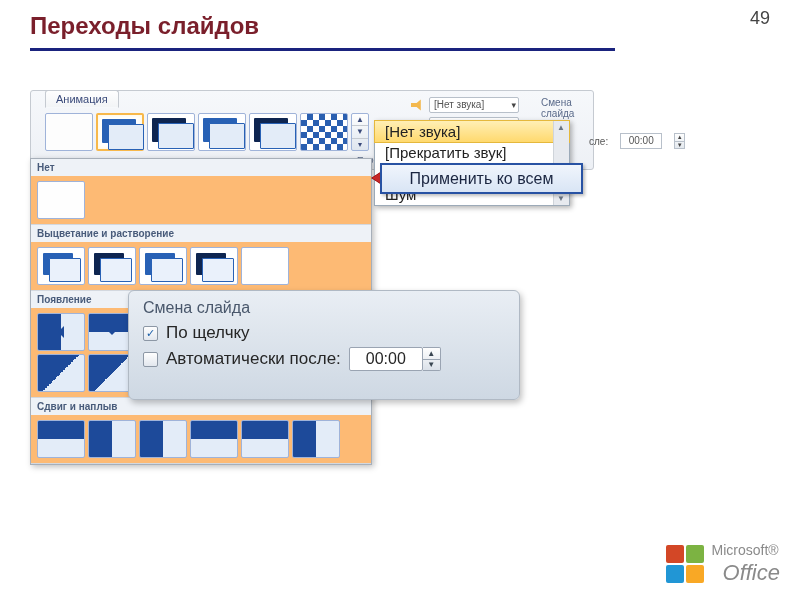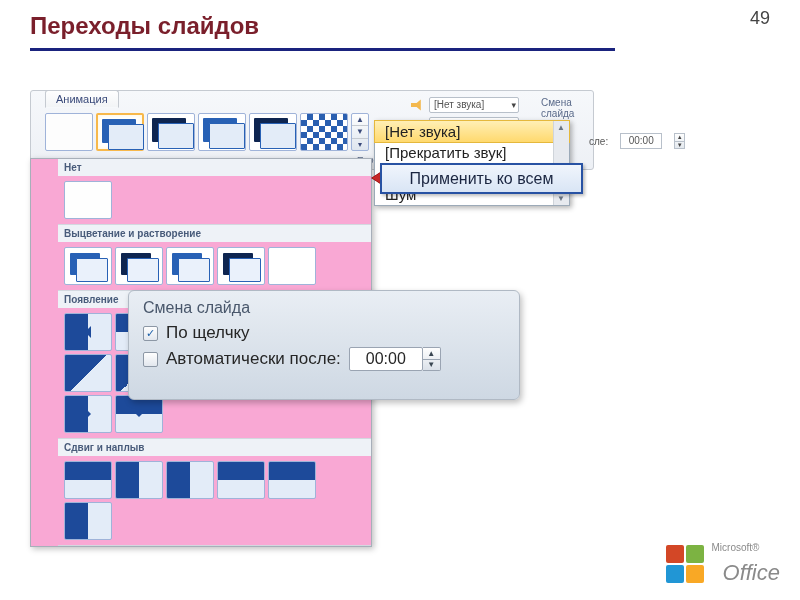--- a/index.html
+++ b/index.html
@@ -37,21 +37,21 @@
   .ico-speed { width:14px; height:14px; display:flex; align-items:center; justify-content:center; font-size:11px; color:#2a5fb0; }
   
   .smena-label { position:absolute; left:510px; top:6px; font-size:10px; color:#5a6a8a; }
   .sle-wrap { position:absolute; left:558px; top:42px; font-size:10px; color:#555; display:flex; align-items:center; gap:12px; }
   .time-box-sm { border:1px solid #b8c0ca; background:#fff; width:42px; height:16px; font-size:10px; text-align:center; line-height:14px; }
   .spin-sm { width:11px; height:16px; border:1px solid #b8c0ca; background:linear-gradient(#fefefe,#e4e9ef); display:flex; flex-direction:column; }
   .spin-sm span { flex:1; display:flex; align-items:center; justify-content:center; font-size:6px; color:#444; }
   .spin-sm span:first-child{border-bottom:1px solid #b8c0ca;}
   
   
-  .gallery-pop { position:absolute; left:30px; top:158px; width:342px; border:1px solid #a7afb9; background:#f9a8d4; box-shadow:2px 2px 6px rgba(0,0,0,0.25);padding-left:27px; }
+  .gallery-pop { position:absolute; left:30px; top:158px; width:342px; border:1px solid #a7afb9; background:#fdba74; box-shadow:2px 2px 6px rgba(0,0,0,0.25); }
   .gp-sec { border-bottom:1px solid #d3d8df; }
   .gp-head { font-size:10px; font-weight:bold; color:#485b7a; padding:3px 6px; background:#eef2f7; }
   .gp-row { display:flex; flex-wrap:wrap; gap:3px; padding:5px 6px; }
   .gp-thumb { width:48px; height:38px; border:1px solid #9fb3d9; border-radius:2px; background:#fff; position:relative; }
   .gp-none { background:#fefefe; }
   .gp-fade::before { content:""; position:absolute; width:30px; height:22px; background:#2861b5; left:5px; top:5px; border-radius:1px; }
   .gp-fade::after { content:""; position:absolute; width:30px; height:22px; background:#eaf1fb; border:1px solid #2861b5; left:11px; top:10px; border-radius:1px; }
   .gp-dark::before { background:#0e2550; }
   .gp-wipe { background:linear-gradient(90deg,#1d4a9a 50%,#e3ecf8 50%); border:1px solid #9fb3d9; }
   .gp-wipe.vert { background:linear-gradient(#1d4a9a 50%,#e3ecf8 50%); }
@@ -85,21 +85,21 @@
   .sp-spin { width:18px; height:24px; border:1px solid #9aa4b2; border-left:none; border-radius:0 2px 2px 0; background:linear-gradient(#fefefe,#dbe1e9); display:flex; flex-direction:column; }
   .sp-spin span { flex:1; display:flex; align-items:center; justify-content:center; font-size:8px; color:#3a4652; }
   .sp-spin span:first-child { border-bottom:1px solid #9aa4b2; }
   
   
   .office-logo { position:absolute; right:20px; bottom:14px; display:flex; align-items:center; gap:8px; }
   .of-squares { width:38px; height:38px; display:grid; grid-template-columns:1fr 1fr; grid-template-rows:1fr 1fr; gap:2px; }
   .of-squares div { border-radius:2px; }
   .of-r { background:#d34726; } .of-g { background:#7cb342; } .of-b { background:#2196d5; } .of-y { background:#f9a825; }
   .of-text { font-size:22px; color:#8a8a8a; font-style:italic; font-family:"Segoe UI", Arial;margin-left:11px; }
-  .of-ms { font-size:10px; color:#8a8a8a; vertical-align:top; }
+  .of-ms { font-size:14px; color:#8a8a8a; vertical-align:top; }
 </style>
 </head>
 <body>
 
 <div class="slide-title">Переходы слайдов</div>
 <div class="page-num">49</div>
 <div class="title-underline"></div>
 
 <div class="ribbon">
   <div class="tab-anim">Анимация</div>

